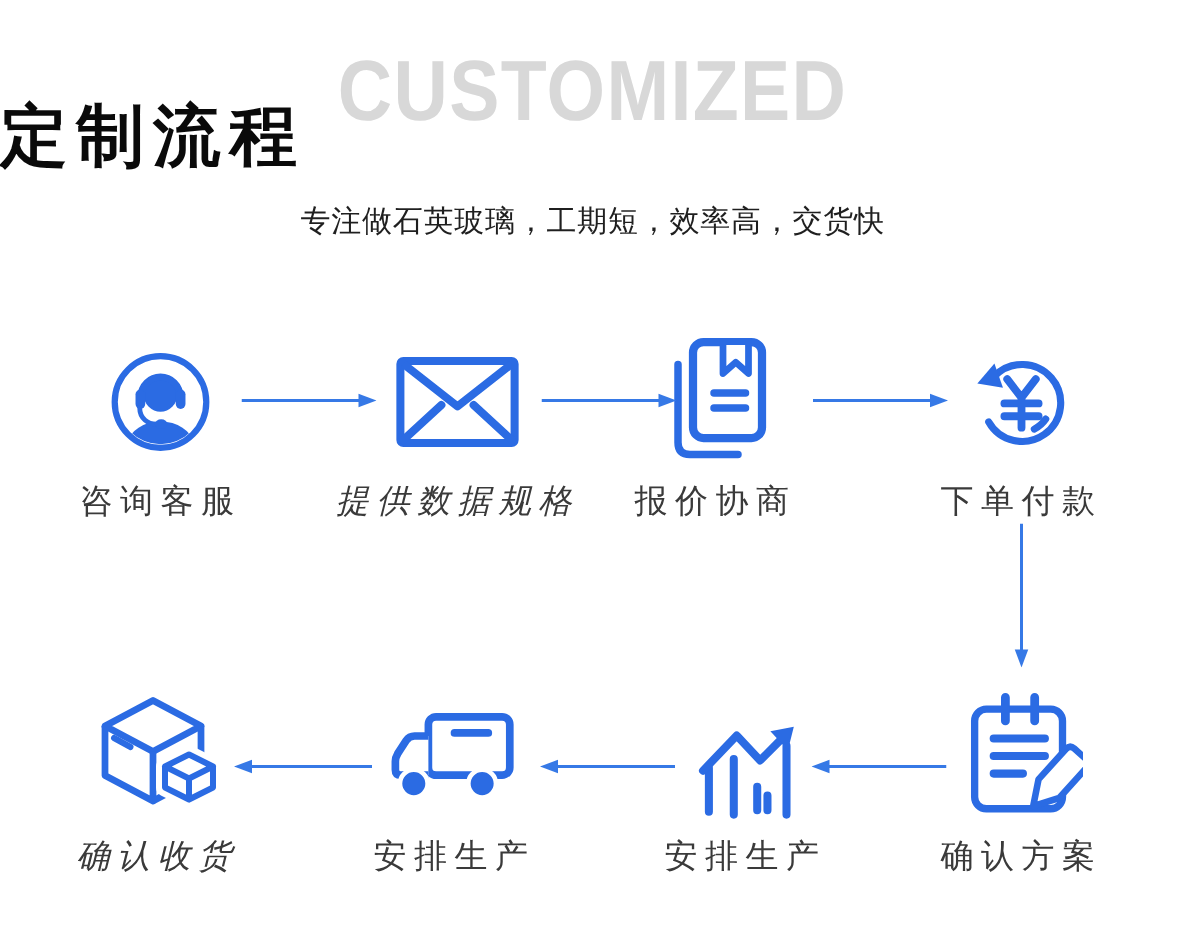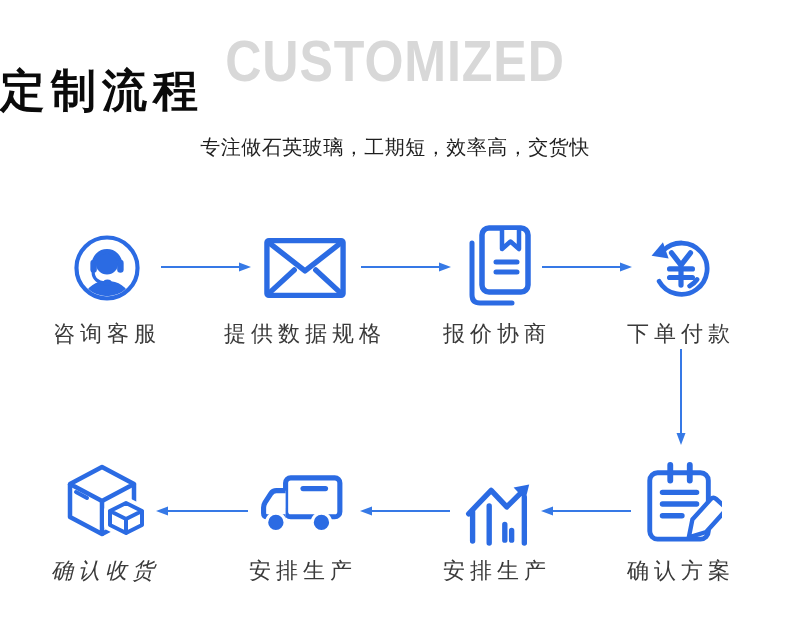--- a/index.html
+++ b/index.html
@@ -31,21 +31,21 @@
     font-size:20px;font-weight:400;letter-spacing:.5px;
     color:var(--subtitle-color);white-space:nowrap;
   }
 
   .step{position:absolute;width:170px;display:flex;flex-direction:column;align-items:center;}
   .step .icon-box{height:88px;display:flex;align-items:center;justify-content:center;color:var(--icon-blue);}
   .step .label{margin-top:7px;font-size:22px;letter-spacing:5px;color:var(--label-color);white-space:nowrap;}
 
   .row-top{top:224px;}
   .row-bottom{top:461px;}
-  .col-1{left:22px;}  .col-2{left:220px;} .col-3{left:412px;} .col-4{left:596px;}
+  .col-1{left:22px;}  .col-2{left:220px;font-style:italic;} .col-3{left:392px;} .col-4{left:596px;}
   .bcol-1{left:20px;font-style:italic;} .bcol-2{left:218px;} .bcol-3{left:412px;} .bcol-4{left:596px;}
 
   .arrow{position:absolute;color:var(--arrow-blue);}
   .arrow svg{display:block;}
 </style>
 </head>
 <body>
 
 <div class="canvas">
 

